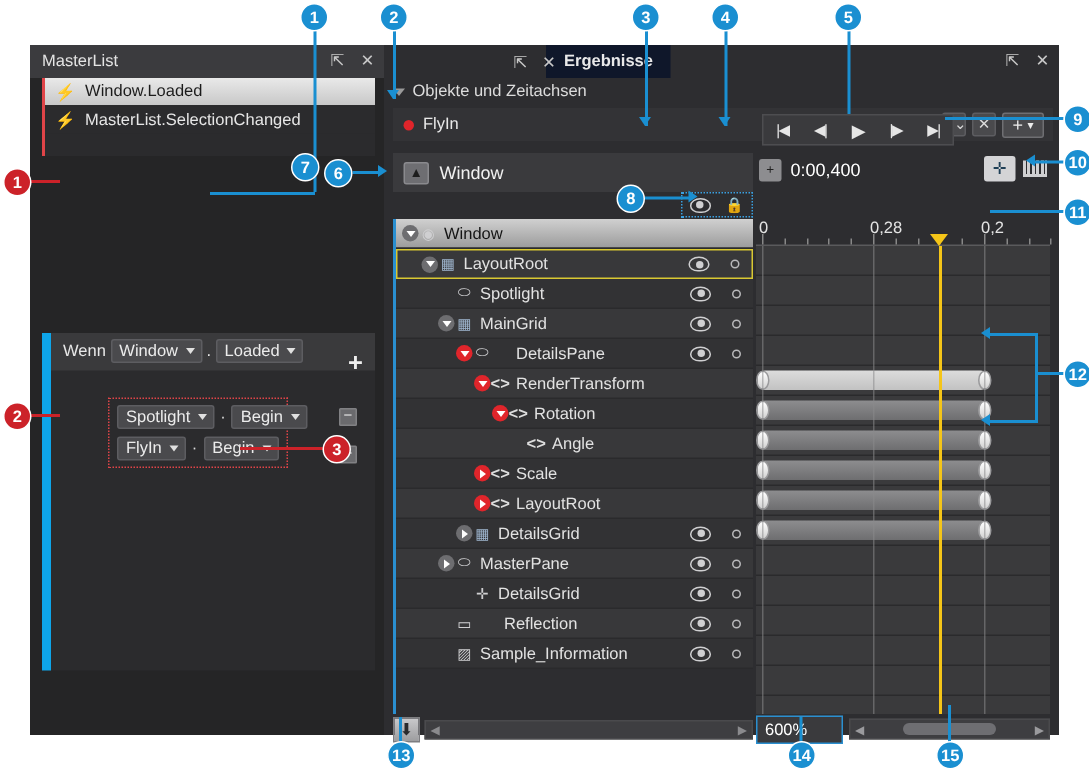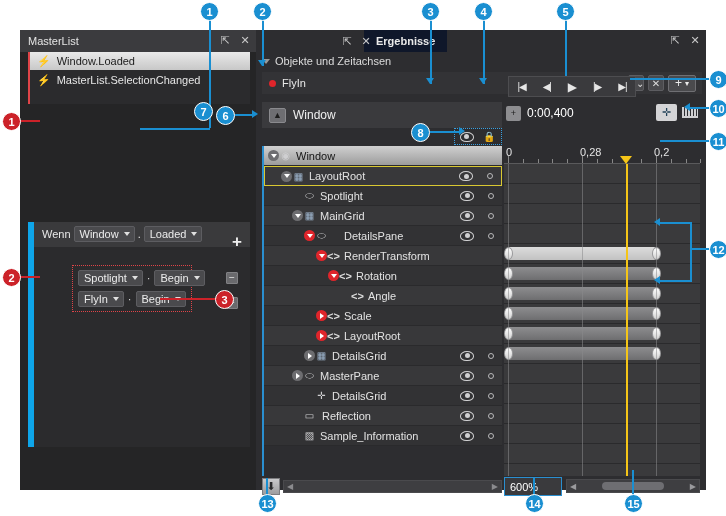--- a/index.html
+++ b/index.html
@@ -463,21 +463,21 @@
             <span class="eye">
               <i></i>
             </span>
             <span class="lockdot"></span>
           </span>
         </div>
         <div class="trow even">
           <span style="width:28px;flex:none"></span>
           <span class="exp blank"></span>
           <span class="tico">▭</span>
-          <span class="tlabel" style="margin-left:6px">Reflection</span>
+          <span class="tlabel" style="margin-left:20px">Reflection</span>
           <span class="eyecell">
             <span class="eye">
               <i></i>
             </span>
             <span class="lockdot"></span>
           </span>
         </div>
         <div class="trow odd">
           <span style="width:28px;flex:none"></span>
           <span class="exp blank"></span>

